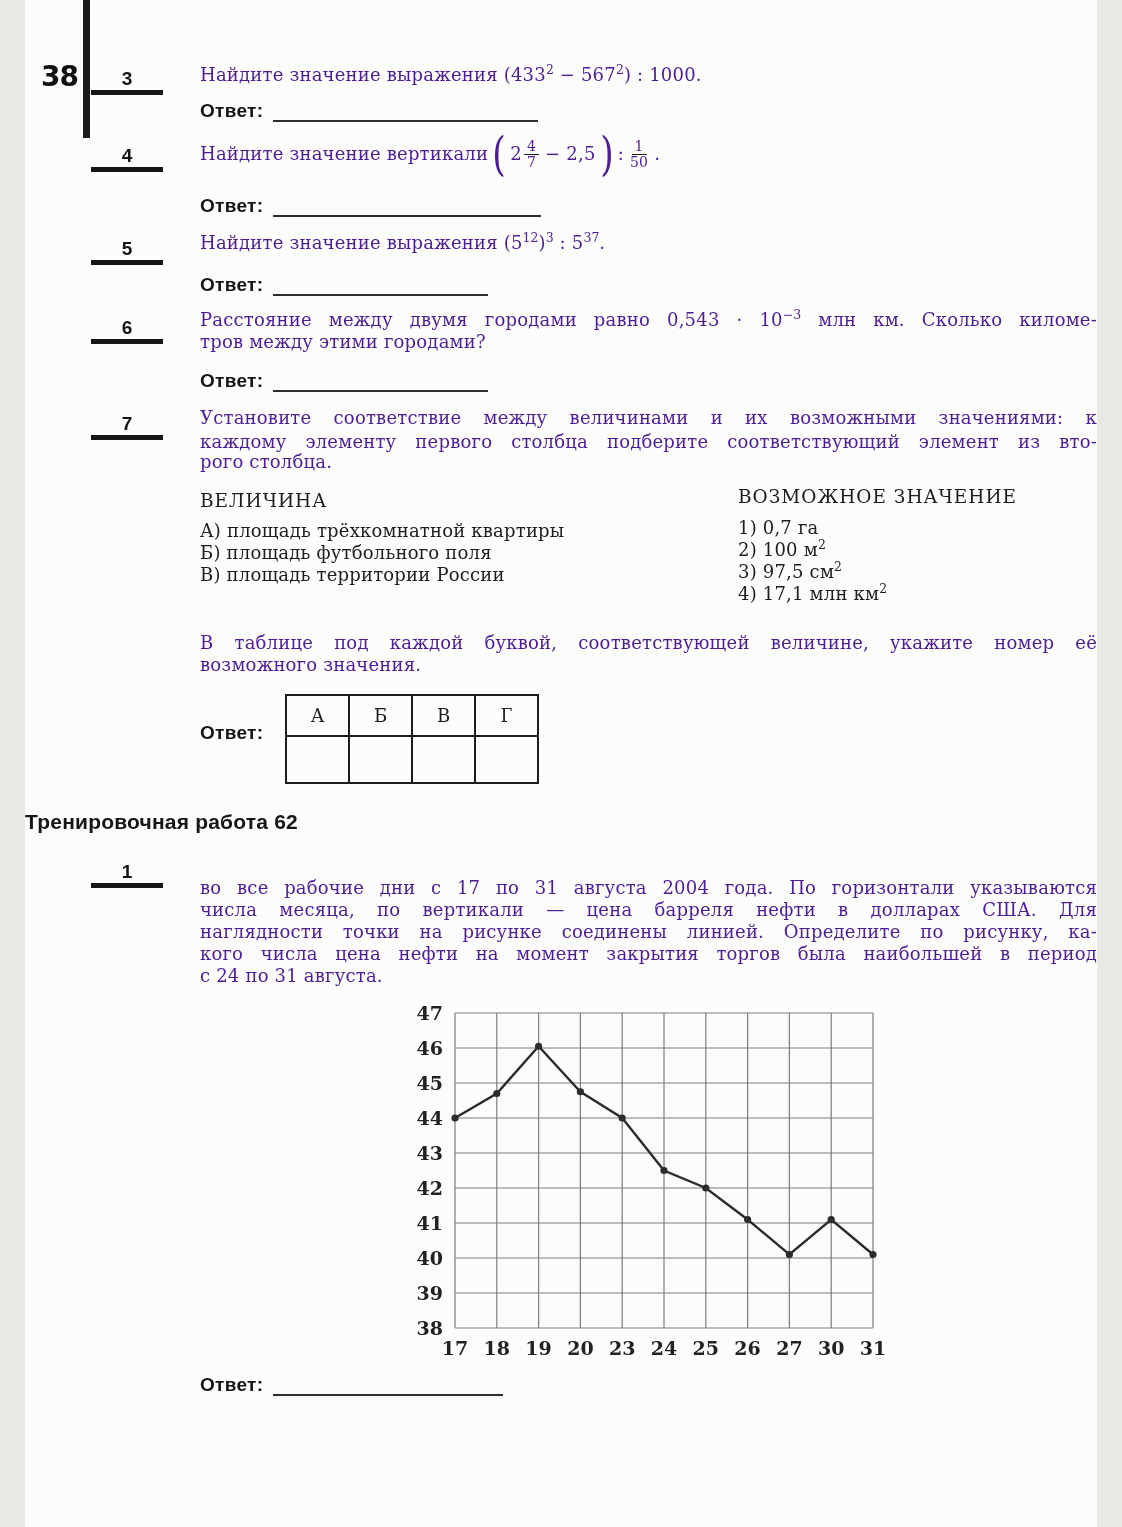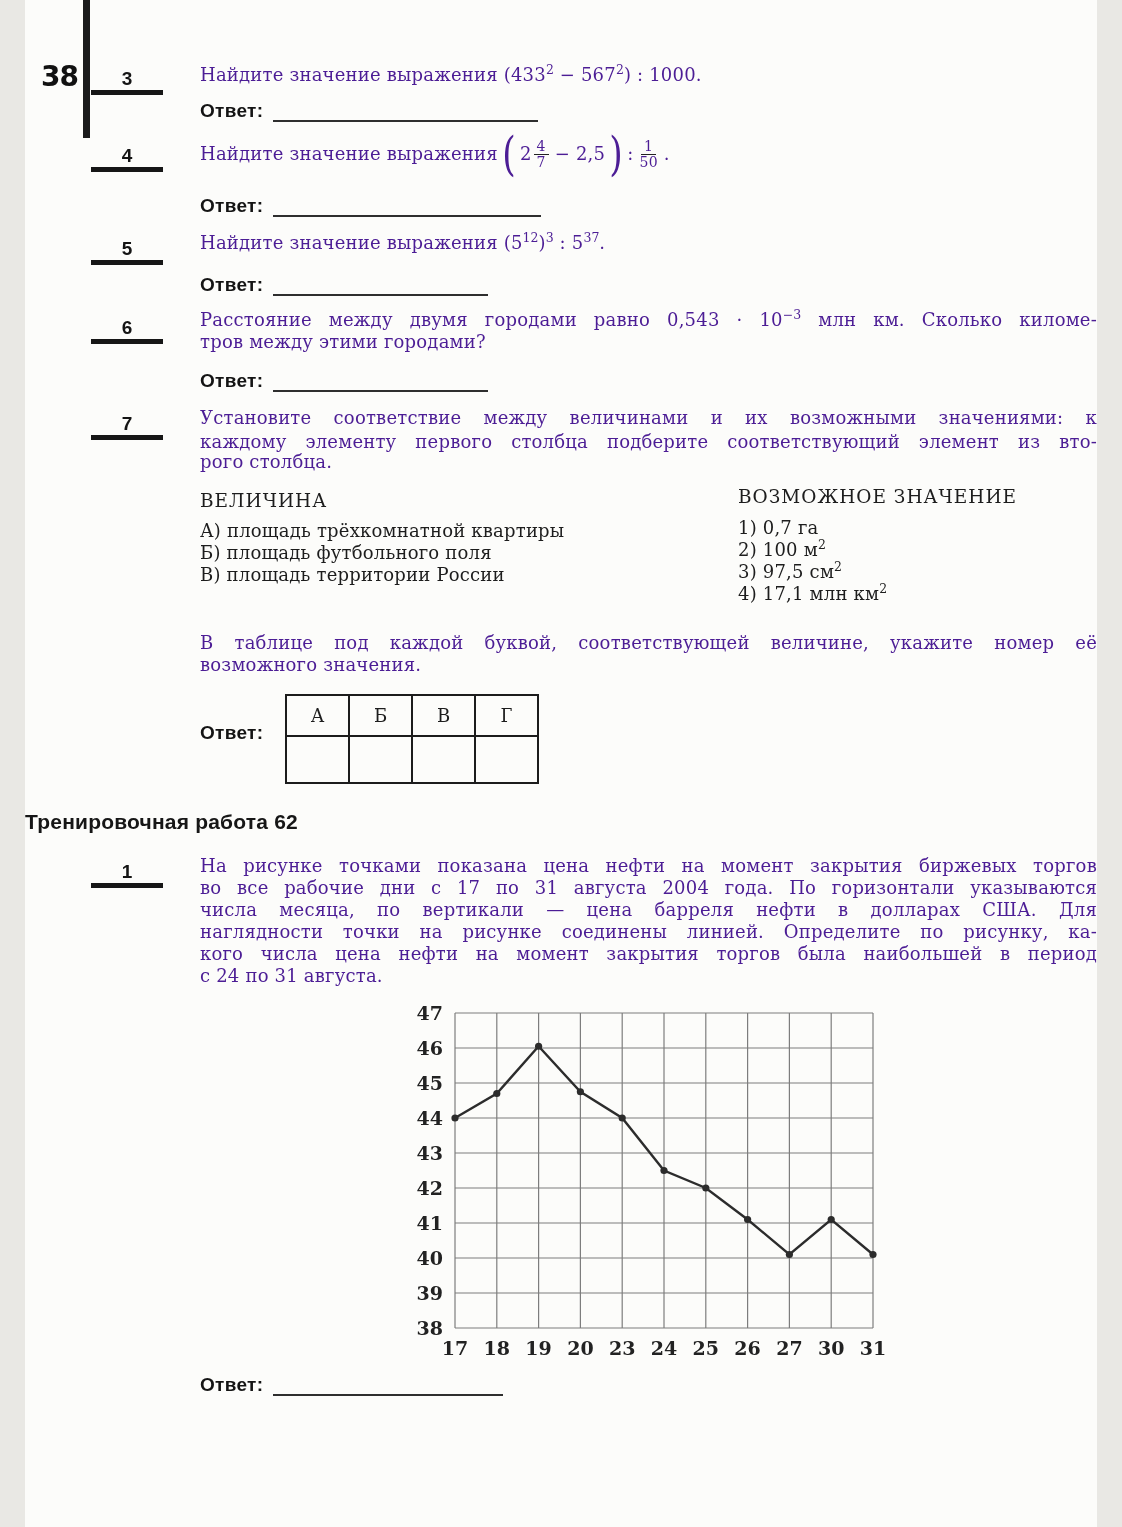--- a/index.html
+++ b/index.html
@@ -76,21 +76,21 @@
     <span class="qbar"></span>
   </div>
 
   <div class="text" style="top:64px"><span>Найдите значение выражения (433</span><span class="sup">2</span><span> − 567</span><span class="sup">2</span><span>) : 1000.</span></div>
   <div class="answer" style="top:100px">
     <span class="albl">Ответ:</span>
     <span class="aline w265"></span>
   </div>
 
   <div class="text frow" style="top:128px;height:52px">
-    <span>Найдите значение выражения</span>
+    <span>Найдите значение вертикали</span>
     <span class="paren">(</span>
     <span class="mixed">
       <span>2</span>
       <span class="frac">
         <span class="top">4</span>
         <span>7</span>
       </span>
     </span>
     <span>− 2,5</span>
     <span class="paren">)</span>
@@ -153,21 +153,20 @@
       <td></td>
       <td></td>
       <td></td>
       <td></td>
     </tr>
   </tbody>
     </table>
 
   <div class="heading">Тренировочная работа 62</div>
 
-  <div class="text jline" style="top:855px">На рисунке точками показана цена нефти на момент закрытия биржевых торгов</div>
   <div class="text jline" style="top:877px">во все рабочие дни с 17 по 31 августа 2004 года. По горизонтали указываются</div>
   <div class="text jline" style="top:899px">числа месяца, по вертикали — цена барреля нефти в долларах США. Для</div>
   <div class="text jline" style="top:921px">наглядности точки на рисунке соединены линией. Определите по рисунку, ка-</div>
   <div class="text jline" style="top:943px">кого числа цена нефти на момент закрытия торгов была наибольшей в период</div>
   <div class="text" style="top:965px">с 24 по 31 августа.</div>
 
   <div class="chart">
     <svg id="chart-svg" width="485" height="365" xmlns="http://www.w3.org/2000/svg">
         <line x1="45" y1="328" x2="463" y2="328" stroke="#7d7d7d" stroke-width="1.2"></line>
         <text x="33" y="335" text-anchor="end" font-family="DejaVu Serif,serif" font-size="19" font-weight="bold" fill="#222">38</text>

